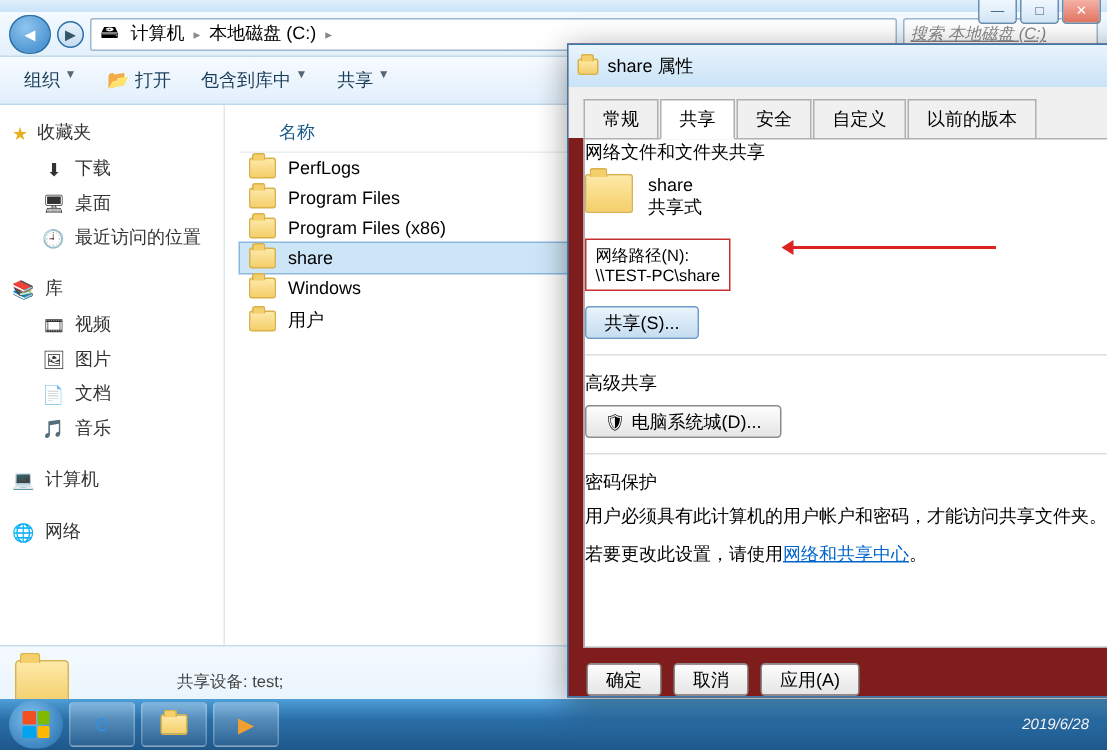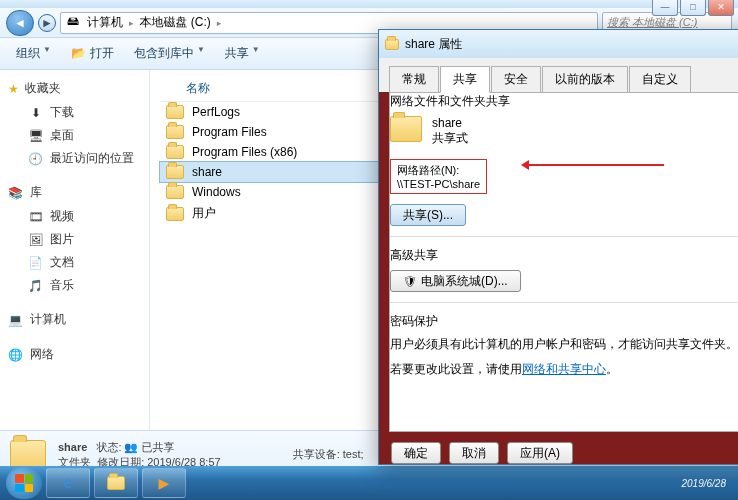--- a/index.html
+++ b/index.html
@@ -206,41 +206,37 @@
         <div class="listrow">
           <div class="folder-icon"></div>
           <span>用户</span>
         </div>
       </div>
   </div>
 </div>
 
 <div class="details">
   <div class="big-folder"></div>
-  <div>
-    <div><b>share</b>&nbsp;&nbsp;&nbsp;<span>状态:</span> <span style="color:#2a7a3a">👥</span> <span>已共享</span></div>
-    <div><span>文件夹</span>&nbsp;&nbsp;<span>修改日期:</span> <span>2019/6/28 8:57</span></div>
-  </div>
   <div style="margin-left:60px">
     <span>共享设备:</span> <span>test;</span>
   </div>
 </div>
 
 <div class="dialog">
   <div class="dlg-title">
     <div class="folder-icon" style="width:14px;height:11px"></div>
     <span>share 属性</span>
     <div class="dlg-close">✕</div>
   </div>
   <div class="tabs">
     <div class="tab">常规</div>
     <div class="tab active">共享</div>
     <div class="tab">安全</div>
+    <div class="tab">自定义</div>
     <div class="tab">以前的版本</div>
-    <div class="tab">自定义</div>
   </div>
   <div class="tabbody">
     <div class="section-title">网络文件和文件夹共享</div>
     <div class="share-info">
       <div class="small-folder-dlg"></div>
       <div>
         <div>share</div>
         <div>共享式</div>
       </div>
     </div>

